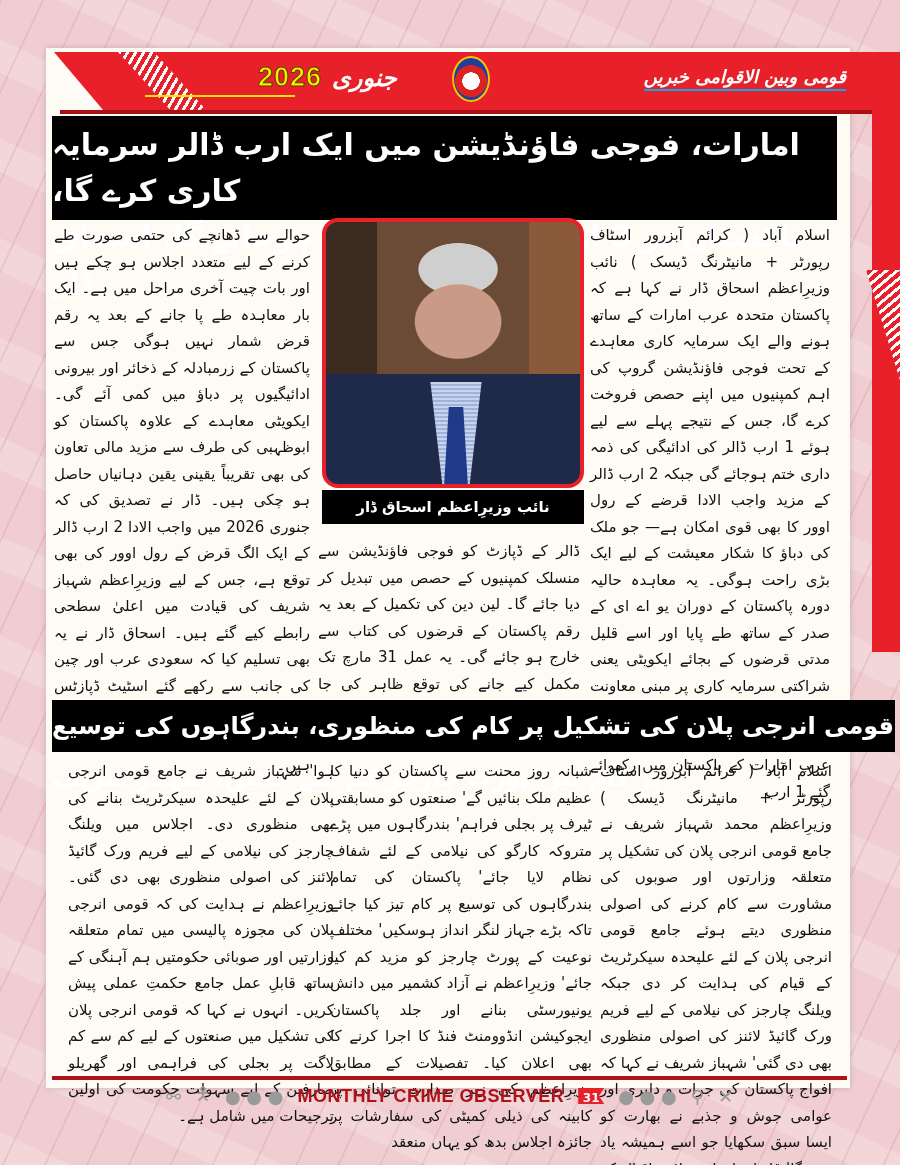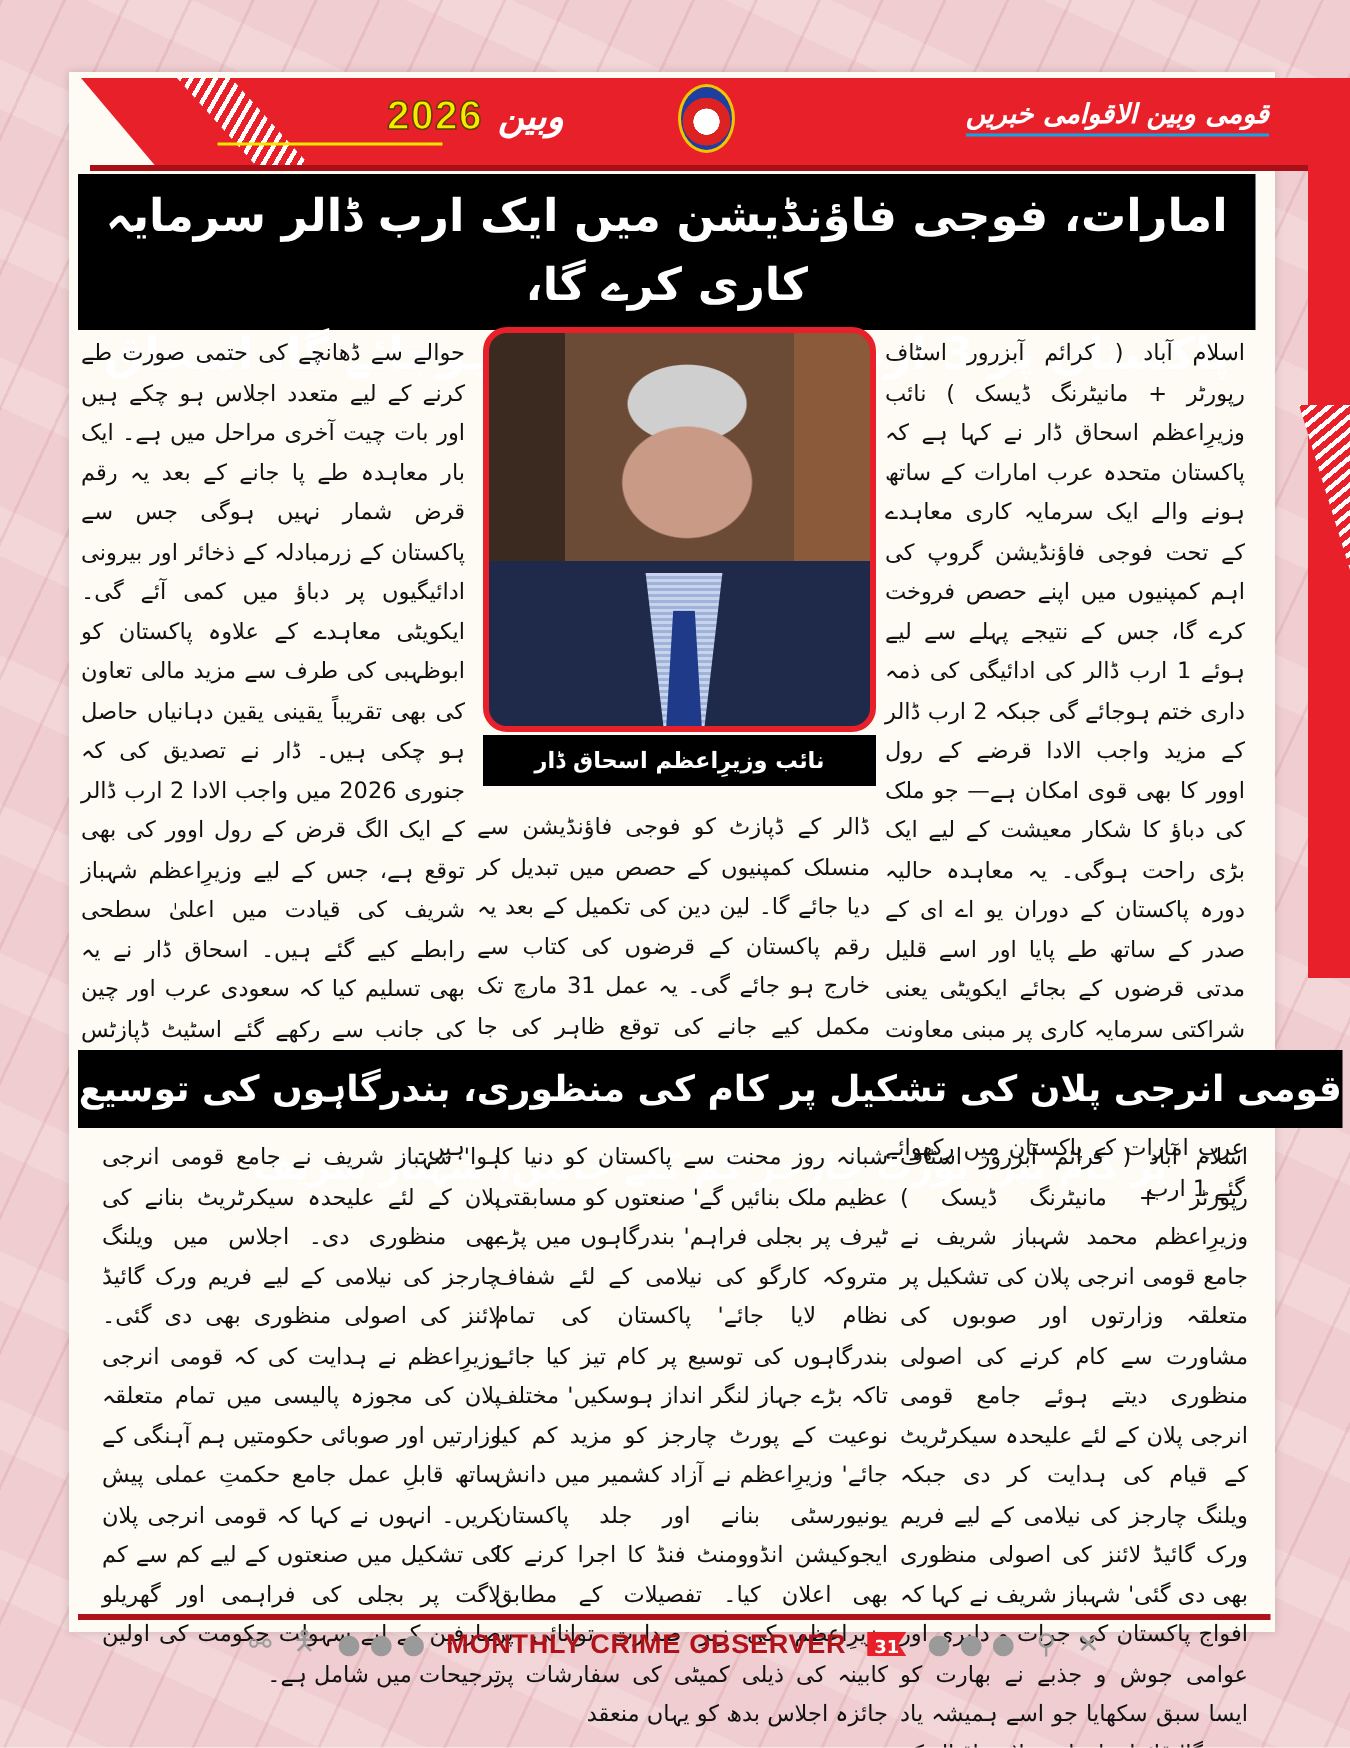--- a/index.html
+++ b/index.html
@@ -54,21 +54,21 @@
   .right-edge {
     position: absolute; right: 0; top: 52px; width: 28px; height: 600px; background: #e8202a;
   }
   .right-edge-stripes {
     position: absolute; right: 0; top: 270px; width: 34px; height: 110px;
     background: repeating-linear-gradient(-40deg, #ffffff 0 3px, #e8202a 3px 7px);
     clip-path: polygon(0 0, 100% 0, 100% 100%, 100% 100%);
   }
   
   .headline {
-    position: absolute; background: #000; color: #fff; text-align: center; direction: rtl;
+    position: absolute; background: #000; color: #fff; text-align: left; direction: rtl;
     font-weight: bold;
   }
   .headline-1 { left: 52px; top: 116px; width: 785px; height: 104px; font-size: 30px; line-height: 46px; padding-top: 6px; }
   .headline-2 { left: 52px; top: 700px; width: 843px; height: 52px; font-size: 24px; line-height: 52px; }
   
   .col {
     position: absolute; direction: rtl; text-align: justify; text-align-last: right;
     font-size: 15px; line-height: 26.5px; color: #111;
   }
   .a1-c1 { left: 590px; top: 222px; width: 240px; }
@@ -120,21 +120,21 @@
 <div class="page"></div>
 
 <div class="header"></div>
 <div class="header-stripes"></div>
 <div class="header-gold"></div>
 <div class="header-underline"></div>
 <div class="right-edge"></div>
 <div class="right-edge-stripes"></div>
 
 <div class="date-block">
-  <span class="date-month">وبین</span>
+  <span class="date-month">جنوری</span>
   <span class="date-year">2026</span>
 </div>
 <div class="logo"></div>
 <div class="section-label">قومی وبین الاقوامی خبریں</div>
 
 <div class="headline headline-1">
   <div>امارات، فوجی فاؤنڈیشن میں ایک ارب ڈالر سرمایہ کاری کرے گا،</div>
   <div>پاکستان پر 3 ارب ڈالر کا دباؤ کم ہوجائے گا، اسحاق ڈار</div>
 </div>
 

